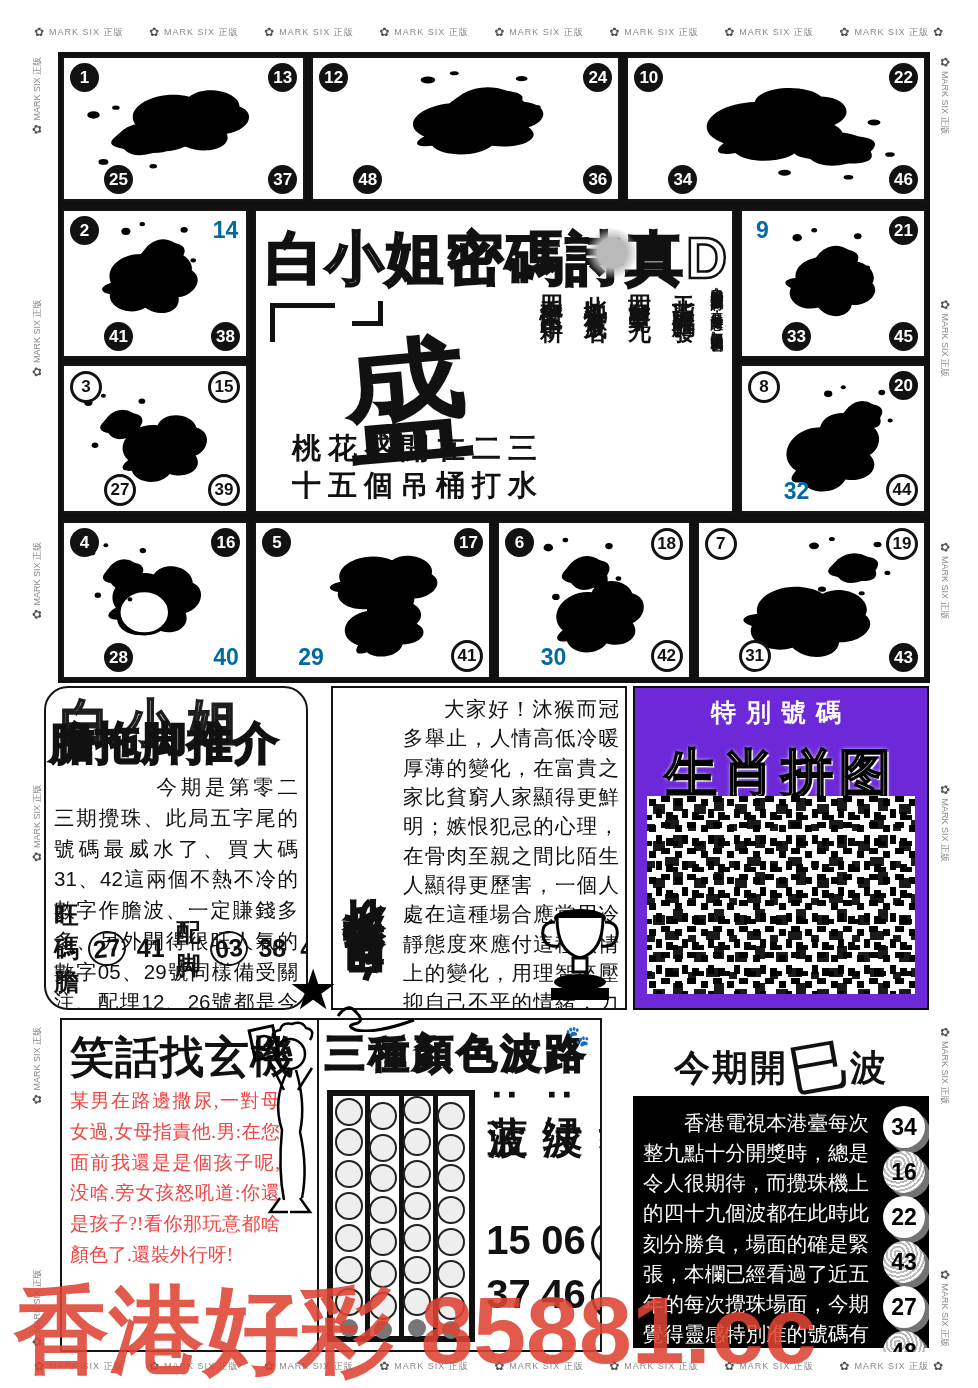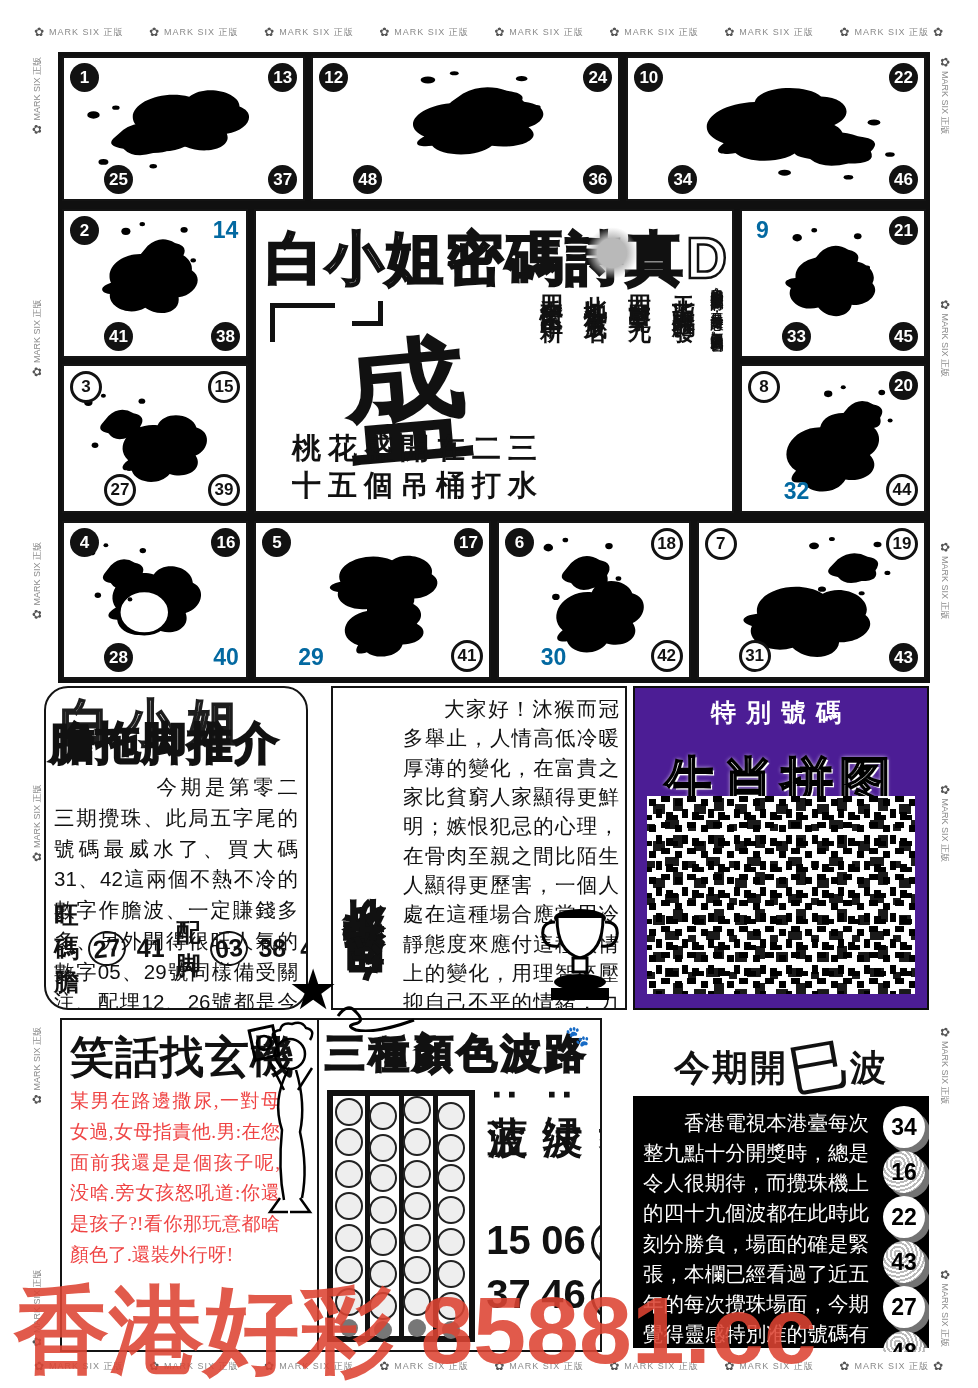--- a/index.html
+++ b/index.html
@@ -49,21 +49,21 @@
   .c-line{font-size:23px;font-weight:900;margin-left:13px;letter-spacing:4px;}
   .c-bottom{position:absolute;left:12px;bottom:6px;width:300px;text-align:center;
             font-family:"Liberation Serif","DejaVu Serif",serif;font-weight:900;}
   .c-bottom div{font-size:29px;letter-spacing:7px;line-height:1.3;white-space:nowrap;}
   
   .bpanel{position:absolute;background:#fff;border:2.5px solid #141414;box-sizing:border-box;overflow:hidden;}
   #recommend{left:44px;top:686px;width:264px;height:324px;border-radius:24px;}
   #joke{left:60px;top:1018px;width:264px;height:334px;}
   #sebo{left:331px;top:686px;width:296px;height:324px;}
   #colorwave{left:317px;top:1018px;width:285px;height:334px;}
-  #puzzle{left:633px;top:686px;width:296px;height:324px;background:#4c1d95;border-color:#0d0d0d;}
+  #puzzle{left:633px;top:686px;width:296px;height:324px;background:#6d28d9;border-color:#0d0d0d;}
   #thisperiod{left:633px;top:1018px;width:296px;height:334px;border:none;}
   .ghost{position:absolute;top:2px;left:14px;font-size:50px;font-weight:900;color:#fff;
          -webkit-text-stroke:1.8px #111;letter-spacing:14px;opacity:.95;white-space:nowrap;}
   .rec-title{position:absolute;top:26px;left:4px;font-size:44px;font-weight:900;color:#fff;
              -webkit-text-stroke:2.4px #111;letter-spacing:2px;white-space:nowrap;}
   .rec-body{position:absolute;top:84px;left:8px;right:8px;font-size:20.5px;line-height:1.5;
             text-align:justify;text-indent:5em;}
   .rec-row{position:absolute;bottom:10px;left:8px;right:4px;display:flex;align-items:center;gap:8px;}
   .rec-lab{font-size:25px;font-weight:900;letter-spacing:1px;}
   .rec-num{font-size:25px;font-weight:bold;padding:1px 3px;}
@@ -73,21 +73,21 @@
   
   .sebo-title{position:absolute;left:2px;top:4px;height:100%;writing-mode:vertical-rl;
               font-size:40px;font-weight:900;color:#fff;-webkit-text-stroke:2.2px #111;
               letter-spacing:8px;transform:rotate(180deg);}
   .sebo-body{position:absolute;left:70px;right:6px;top:6px;font-size:20.5px;line-height:1.43;
              text-align:justify;text-indent:2em;}
   .trophy{position:absolute;right:2px;bottom:2px;z-index:2;}
   
   .pz-t1{margin-top:8px;text-align:center;font-size:25px;font-weight:900;color:#fff;letter-spacing:10px;}
   .pz-t2{text-align:center;font-size:52px;font-weight:900;color:#fff;-webkit-text-stroke:1.6px #000;
-         letter-spacing:6px;text-shadow:0 0 4px #fff,2px 2px 0 #fff;margin-top:18px;white-space:nowrap;}
+         letter-spacing:6px;text-shadow:0 0 4px #fff,2px 2px 0 #fff;margin-top:10px;white-space:nowrap;}
   .pz-img{position:absolute;left:12px;right:12px;top:108px;bottom:14px;background:#fff;}
   
   .joke-title{position:absolute;top:8px;left:8px;font-size:44px;font-weight:900;letter-spacing:1px;}
   .joke-body{position:absolute;top:66px;left:8px;width:210px;font-size:19px;line-height:1.62;
              font-family:"Liberation Serif","DejaVu Serif",serif;color:#ef4444;text-align:justify;}
   .cartoon{position:absolute;right:0;top:0;}
   
   .cw-title{position:absolute;top:6px;left:6px;font-size:40px;font-weight:900;color:#fff;
             -webkit-text-stroke:2.2px #111;letter-spacing:4px;white-space:nowrap;}
   .paws{position:absolute;top:4px;right:8px;font-size:20px;color:#111;letter-spacing:2px;}

